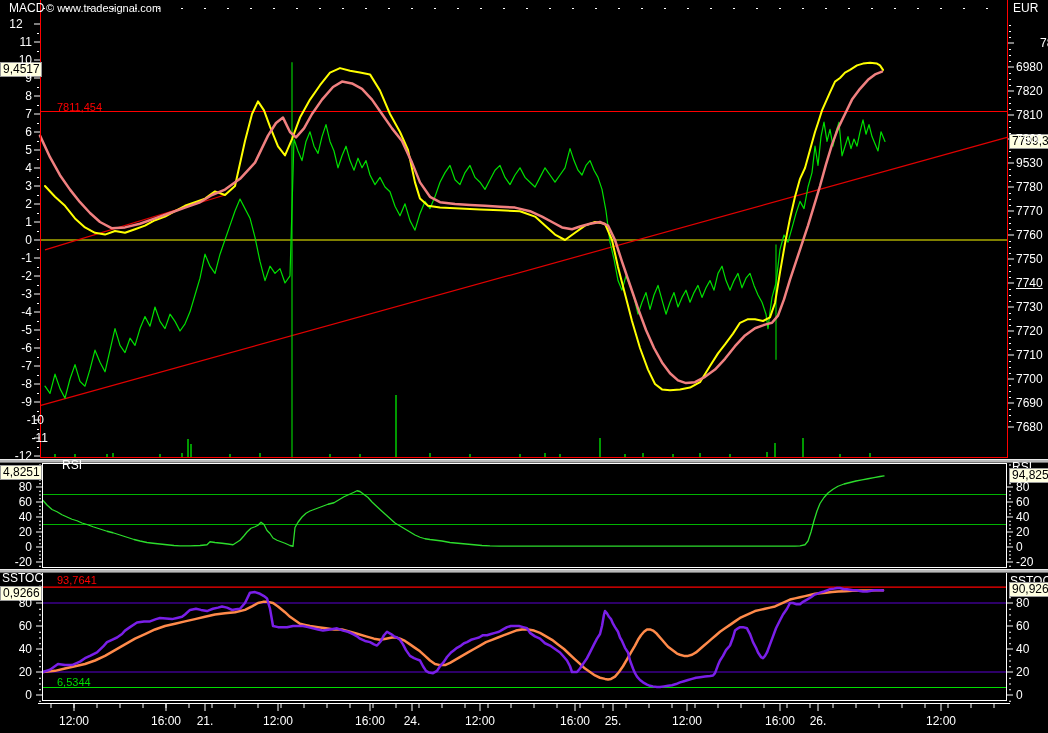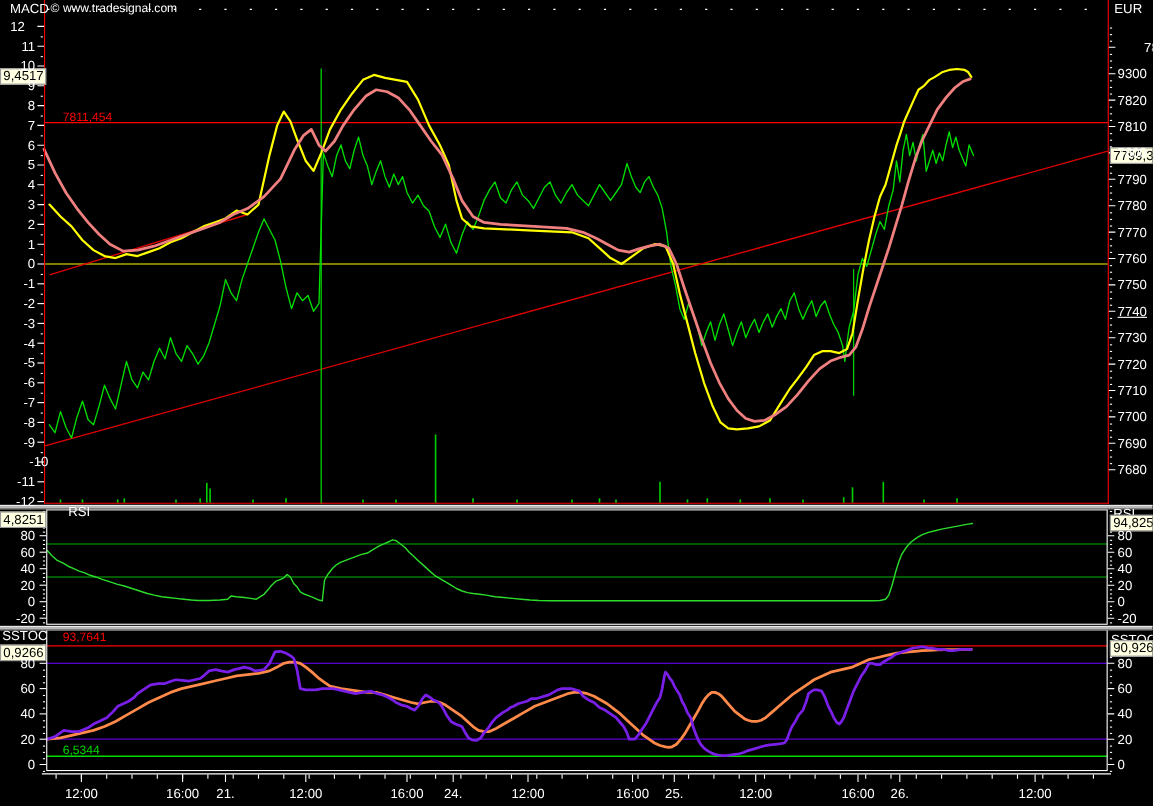--- a/index.html
+++ b/index.html
@@ -389,28 +389,28 @@
       <div class="tick-label" style="left: 0px; top: 252px; width: 32px; text-align: right;">-1</div>
       <div class="tick-label" style="left: 0px; top: 270px; width: 32px; text-align: right;">-2</div>
       <div class="tick-label" style="left: 0px; top: 288px; width: 32px; text-align: right;">-3</div>
       <div class="tick-label" style="left: 0px; top: 306px; width: 32px; text-align: right;">-4</div>
       <div class="tick-label" style="left: 0px; top: 324px; width: 32px; text-align: right;">-5</div>
       <div class="tick-label" style="left: 0px; top: 342px; width: 32px; text-align: right;">-6</div>
       <div class="tick-label" style="left: 0px; top: 360px; width: 32px; text-align: right;">-7</div>
       <div class="tick-label" style="left: 0px; top: 378px; width: 32px; text-align: right;">-8</div>
       <div class="tick-label" style="left: 0px; top: 396px; width: 32px; text-align: right;">-9</div>
       <div class="tick-label" style="left: 0px; top: 414px; width: 44px; text-align: right;">-10</div>
-      <div class="tick-label" style="left: 0px; top: 432px; width: 32px; text-align: right;">-11</div>
+      <div class="tick-label" style="left: 0px; top: 432px; width: 32px; text-align: right; padding-left: 16px;">-11</div>
       <div class="tick-label" style="left: 0px; top: 450px; width: 32px; text-align: right;">-12</div>
       <div class="tick-label" style="left: 1016px; top: 37px; margin-left: 24px;">7840</div>
-      <div class="tick-label" style="left: 1016px; top: 61px;">9300</div>
+      <div class="tick-label" style="left: 1016px; top: 61px;">6980</div>
       <div class="tick-label" style="left: 1016px; top: 85px;">7820</div>
       <div class="tick-label" style="left: 1016px; top: 109px;">7810</div>
       <div class="tick-label" style="left: 1016px; top: 133px;">7800</div>
-      <div class="tick-label" style="left: 1016px; top: 157px;">7790</div>
+      <div class="tick-label" style="left: 1016px; top: 157px;">9530</div>
       <div class="tick-label" style="left: 1016px; top: 181px;">7780</div>
       <div class="tick-label" style="left: 1016px; top: 205px;">7770</div>
       <div class="tick-label" style="left: 1016px; top: 229px;">7760</div>
       <div class="tick-label" style="left: 1016px; top: 253px;">7750</div>
       <div class="tick-label" style="left: 1016px; top: 277px; text-decoration: underline;">7740</div>
       <div class="tick-label" style="left: 1016px; top: 301px;">7730</div>
       <div class="tick-label" style="left: 1016px; top: 325px;">7720</div>
       <div class="tick-label" style="left: 1016px; top: 349px;">7710</div>
       <div class="tick-label" style="left: 1016px; top: 373px;">7700</div>
       <div class="tick-label" style="left: 1016px; top: 397px;">7690</div>

